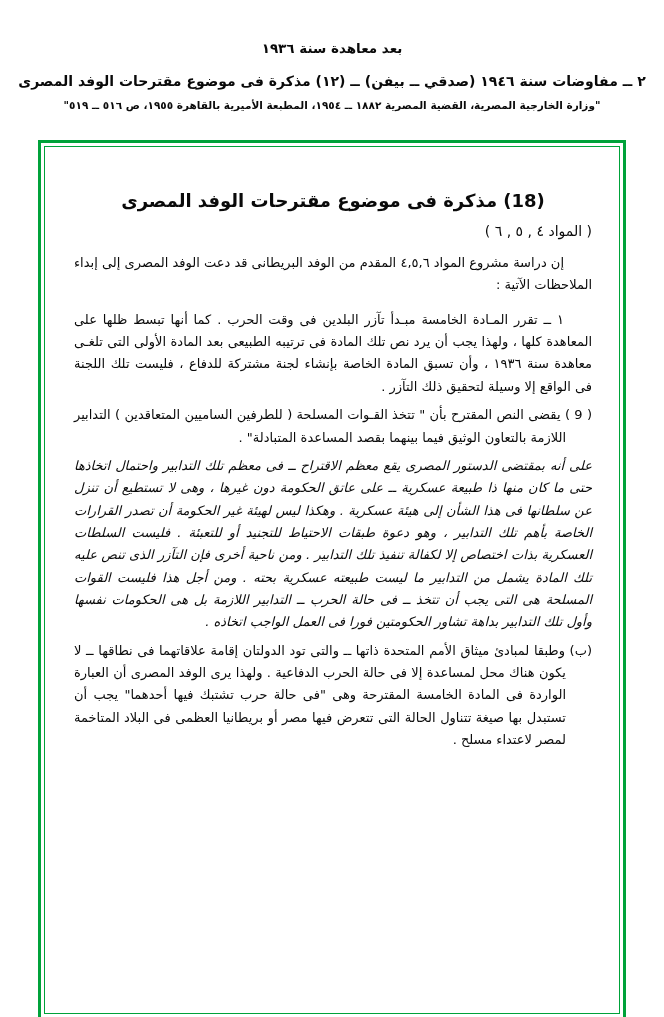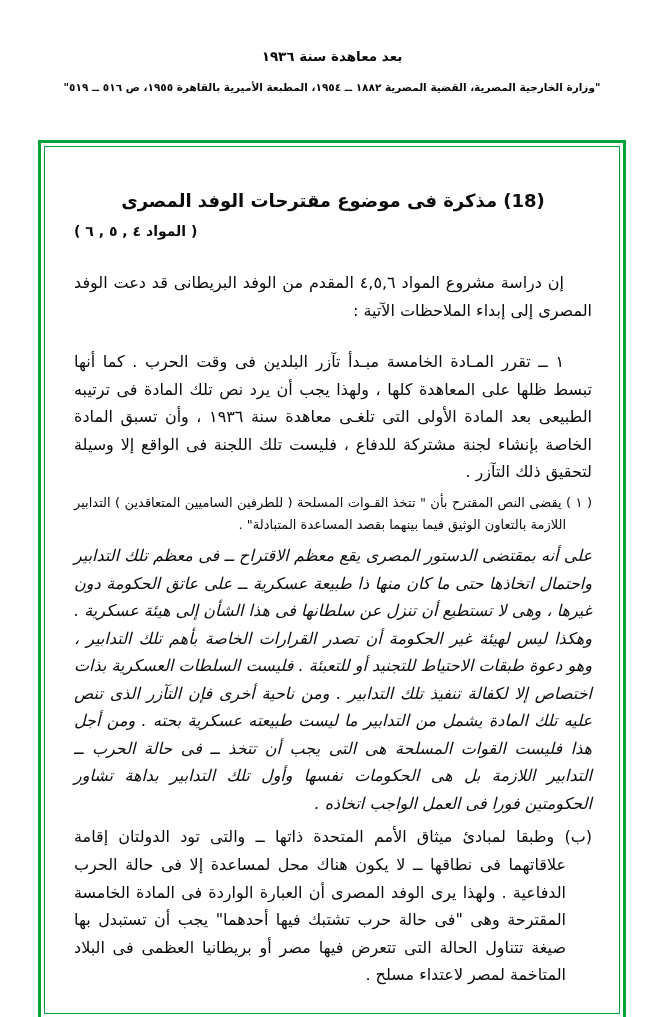--- a/index.html
+++ b/index.html
@@ -12,21 +12,21 @@
     height: 1017px;
     font-family: "DejaVu Sans", sans-serif;
     color: #0a0a0a;
     position: relative;
     overflow: hidden;
   }
   .page {
     width: 664px;
     height: 862px;
     box-sizing: border-box;
-    padding: 16px;
+    padding: 8px;
     position: relative;
   }
   
   .header {
     text-align: center;
     padding-top: 32px;
   }
   .header .hline1 {
     font-size: 13.5px;
     font-weight: bold;
@@ -78,35 +78,33 @@
   }
   .doc-title {
     text-align: center;
     font-size: 18px;
     font-weight: bold;
     margin-top: 16px;
     margin-bottom: 12px;
     letter-spacing: 0px;
   }
   .doc-subtitle {
-    text-align: left;
+    text-align: right;
     font-size: 14px;
-    margin-bottom: 30px;
-    font-weight: bold;
+    margin-bottom: 13px;
   }
   p {
     margin: 0 0 6px 0;
-    font-size: 16px;
+    font-size: 13px;
     line-height: 1.72;
   }
   .indent-first {
     text-indent: 28px;
   }
   .para-num {
-    margin-top: 12px;
   }
   .hang {
     padding-right: 26px;
     text-indent: -26px;
   }
   .hang2 {
     padding-right: 0px;
     font-style: italic;
   }
   .quote {
@@ -114,38 +112,39 @@
   }
   .spacer-sm { height: 6px; }
 </style>
 </head>
 <body>
 
 <div class="page">
 
   <div class="header">
     <div class="hline1">بعد معاهدة سنة ١٩٣٦</div>
+    <div class="hline2">٢ ــ مفاوضات سنة ١٩٤٦ (صدقي ــ بيفن) ــ (١٢) مذكرة فى موضوع مقترحات الوفد المصرى</div>
     <div class="hline3">"وزارة الخارجية المصرية، القضية المصرية ١٨٨٢ ــ ١٩٥٤، المطبعة الأميرية بالقاهرة ١٩٥٥، ص ٥١٦ ــ ٥١٩"</div>
   </div>
 
   <div class="frame">
     <div class="frame-inner"></div>
   </div>
 
   <div class="content">
     <div class="doc-title">(18) مذكرة فى موضوع مقترحات الوفد المصرى</div>
     <div class="doc-subtitle">( المواد ٤ , ٥ , ٦ )</div>
 
     <p class="indent-first">إن دراسة مشروع المواد ٤,٥,٦ المقدم من الوفد البريطانى قد دعت الوفد المصرى إلى إبداء الملاحظات الآتية :</p>
 
     <div class="spacer-sm"></div>
 
     <p class="para-num indent-first">١ ــ تقرر المـادة الخامسة مبـدأ تآزر البلدين فى وقت الحرب . كما أنها تبسط ظلها على المعاهدة كلها ، ولهذا يجب أن يرد نص تلك المادة فى ترتيبه الطبيعى بعد المادة الأولى التى تلغـى معاهدة سنة ١٩٣٦ ، وأن تسبق المادة الخاصة بإنشاء لجنة مشتركة للدفاع ، فليست تلك اللجنة فى الواقع إلا وسيلة لتحقيق ذلك التآزر .</p>
 
 
-    <p class="hang quote">( ١ ) يقضى النص المقترح بأن " تتخذ القـوات المسلحة ( للطرفين الساميين المتعاقدين ) التدابير اللازمة بالتعاون الوثيق فيما بينهما بقصد المساعدة المتبادلة" .</p>
+    <p class="hang quote">( 9 ) يقضى النص المقترح بأن " تتخذ القـوات المسلحة ( للطرفين الساميين المتعاقدين ) التدابير اللازمة بالتعاون الوثيق فيما بينهما بقصد المساعدة المتبادلة" .</p>
 
     <p class="hang2">على أنه بمقتضى الدستور المصرى يقع معظم الاقتراح ــ فى معظم تلك التدابير واحتمال اتخاذها حتى ما كان منها ذا طبيعة عسكرية ــ على عاتق الحكومة دون غيرها ، وهى لا تستطيع أن تنزل عن سلطانها فى هذا الشأن إلى هيئة عسكرية . وهكذا ليس لهيئة غير الحكومة أن تصدر القرارات الخاصة بأهم تلك التدابير ، وهو دعوة طبقات الاحتياط للتجنيد أو للتعبئة . فليست السلطات العسكرية بذات اختصاص إلا لكفالة تنفيذ تلك التدابير . ومن ناحية أخرى فإن التآزر الذى تنص عليه تلك المادة يشمل من التدابير ما ليست طبيعته عسكرية بحته . ومن أجل هذا فليست القوات المسلحة هى التى يجب أن تتخذ ــ فى حالة الحرب ــ التدابير اللازمة بل هى الحكومات نفسها وأول تلك التدابير بداهة تشاور الحكومتين فورا فى العمل الواجب اتخاذه .</p>
 
     <p class="hang">(ب) وطبقا لمبادئ ميثاق الأمم المتحدة ذاتها ــ والتى تود الدولتان إقامة علاقاتهما فى نطاقها ــ لا يكون هناك محل لمساعدة إلا فى حالة الحرب الدفاعية . ولهذا يرى الوفد المصرى أن العبارة الواردة فى المادة الخامسة المقترحة وهى "فى حالة حرب تشتبك فيها أحدهما" يجب أن تستبدل بها صيغة تتناول الحالة التى تتعرض فيها مصر أو بريطانيا العظمى فى البلاد المتاخمة لمصر لاعتداء مسلح .</p>
   </div>
 
 </div>
 
 </body></html>

